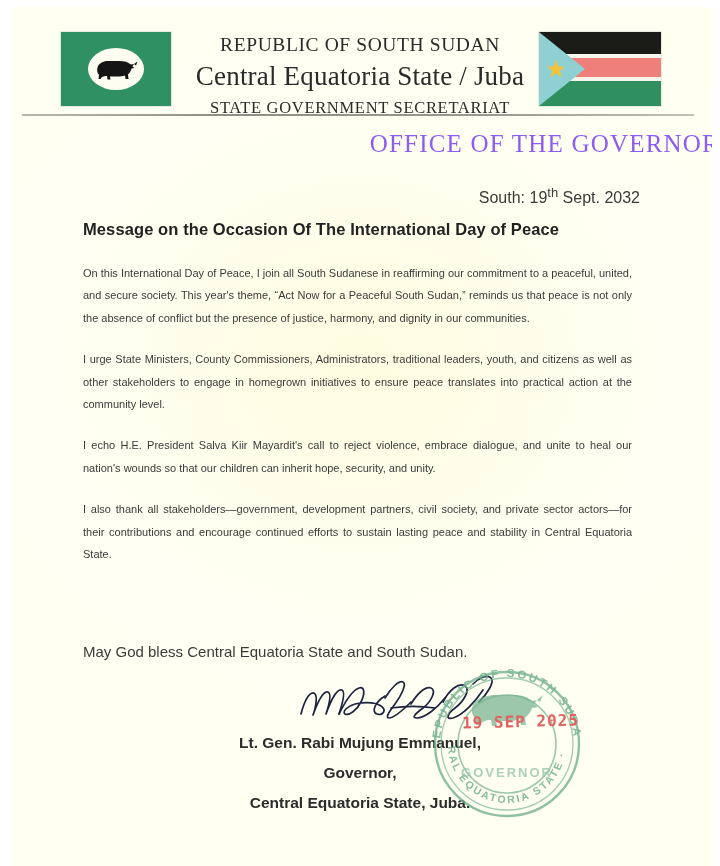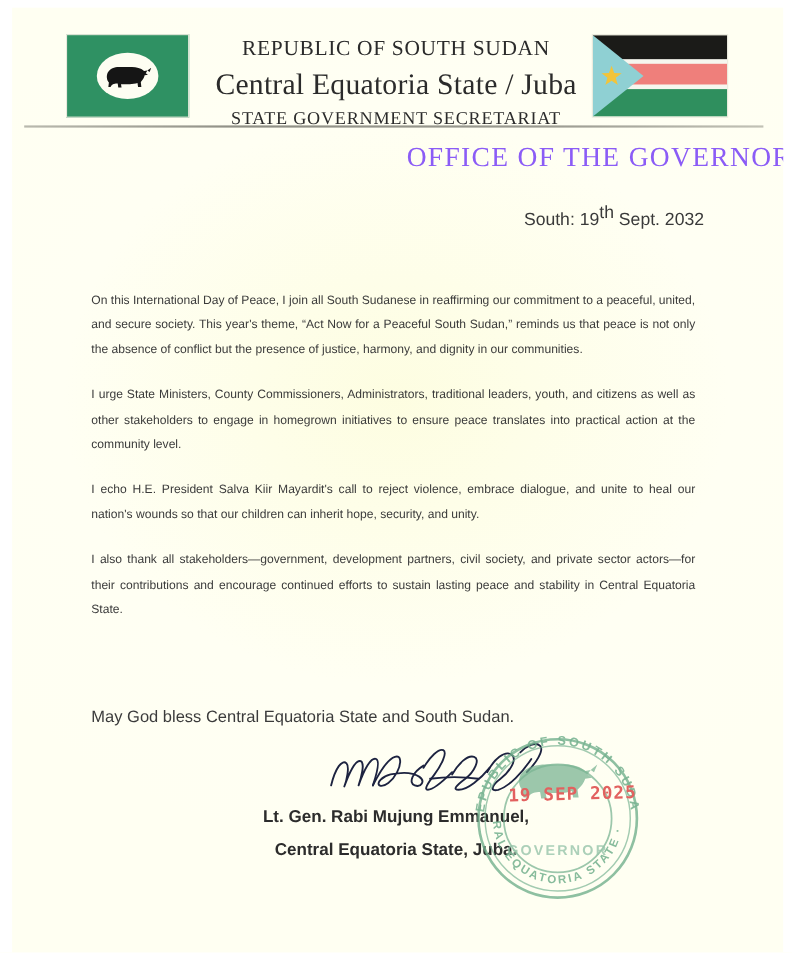--- a/index.html
+++ b/index.html
@@ -158,21 +158,21 @@
     color: #8b5cf6;
   }
 
   .date-line {
     position: absolute;
     right: 80px; top: 185px;
     font-size: 16px;
     color: #3a3a3a;
   }
   .date-line sup {
-    font-size: 16px;
+    font-size: 13px;
     vertical-align: super;
     text-align: right;
   }
 
   .msg-title {
     position: absolute;
     left: 83px; top: 220px;
     width: 560px;
     font-size: 16.5px;
     font-weight: bold;
@@ -284,20 +284,21 @@
   <div class="rule"></div>
 
   <div class="office-title">OFFICE OF THE GOVERNOR</div>
 
   <div class="date-line">
     <span>South:</span>
     <span>19</span><sup>th</sup>
     <span>Sept. 2032</span>
   </div>
 
+  <div class="msg-title">Message on the Occasion Of The International Day of Peace</div>
 
   <div class="body-copy">
     <p>On this International Day of Peace, I join all South Sudanese in reaffirming our commitment to a peaceful, united, and secure society. This year's theme, “Act Now for a Peaceful South Sudan,” reminds us that peace is not only the absence of conflict but the presence of justice, harmony, and dignity in our communities.</p>
     <p>I urge State Ministers, County Commissioners, Administrators, traditional leaders, youth, and citizens as well as other stakeholders to engage in homegrown initiatives to ensure peace translates into practical action at the community level.</p>
     <p>I echo H.E. President Salva Kiir Mayardit's call to reject violence, embrace dialogue, and unite to heal our nation's wounds so that our children can inherit hope, security, and unity.</p>
     <p class="last">I also thank all stakeholders—government, development partners, civil society, and private sector actors—for their contributions and encourage continued efforts to sustain lasting peace and stability in Central Equatoria State.</p>
   </div>
 
   <div class="closing">May God bless Central Equatoria State and South Sudan.</div>
 
@@ -313,20 +314,21 @@
                C130 50 142 40 150 30"></path>
       <path d="M148 34 C154 22 164 14 170 18 C176 22 168 34 160 40 C152 46 150 52 158 50
                C168 47 180 34 188 22"></path>
       <path d="M178 16 C184 10 192 6 196 10 C200 14 192 26 184 34"></path>
       <path d="M96 40 C110 38 126 38 140 40"></path>
     </g>
   </svg>
 
   <div class="sig-block">
     <span class="ln">Lt. Gen. Rabi Mujung Emmanuel,</span>
+    <span class="ln">Governor,</span>
     <span class="ln">Central Equatoria State, Juba.</span>
   </div>
 
   <svg class="stamp" viewBox="0 0 178 178">
     <defs>
       <path id="arcTop" d="M 22 89 A 67 67 0 0 1 156 89"></path>
       <path id="arcBottom" d="M 30 89 A 59 59 0 0 0 148 89"></path>
     </defs>
     <circle cx="89" cy="89" r="72" fill="none" stroke="#6fae8b" stroke-width="2.4" opacity="0.85"></circle>
     <circle cx="89" cy="89" r="66" fill="none" stroke="#6fae8b" stroke-width="1.3" opacity="0.7"></circle>

